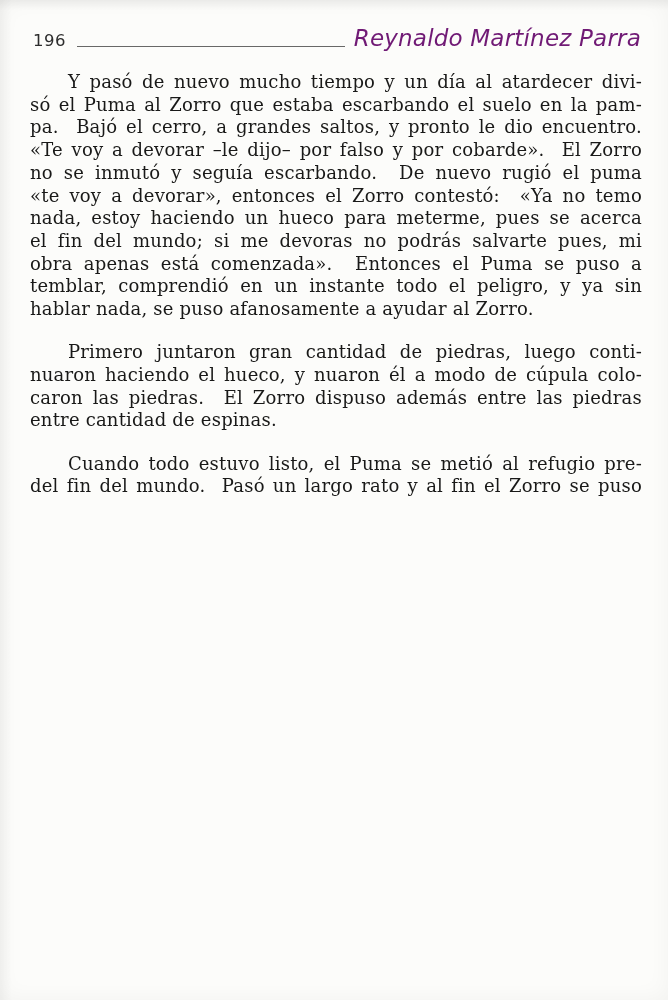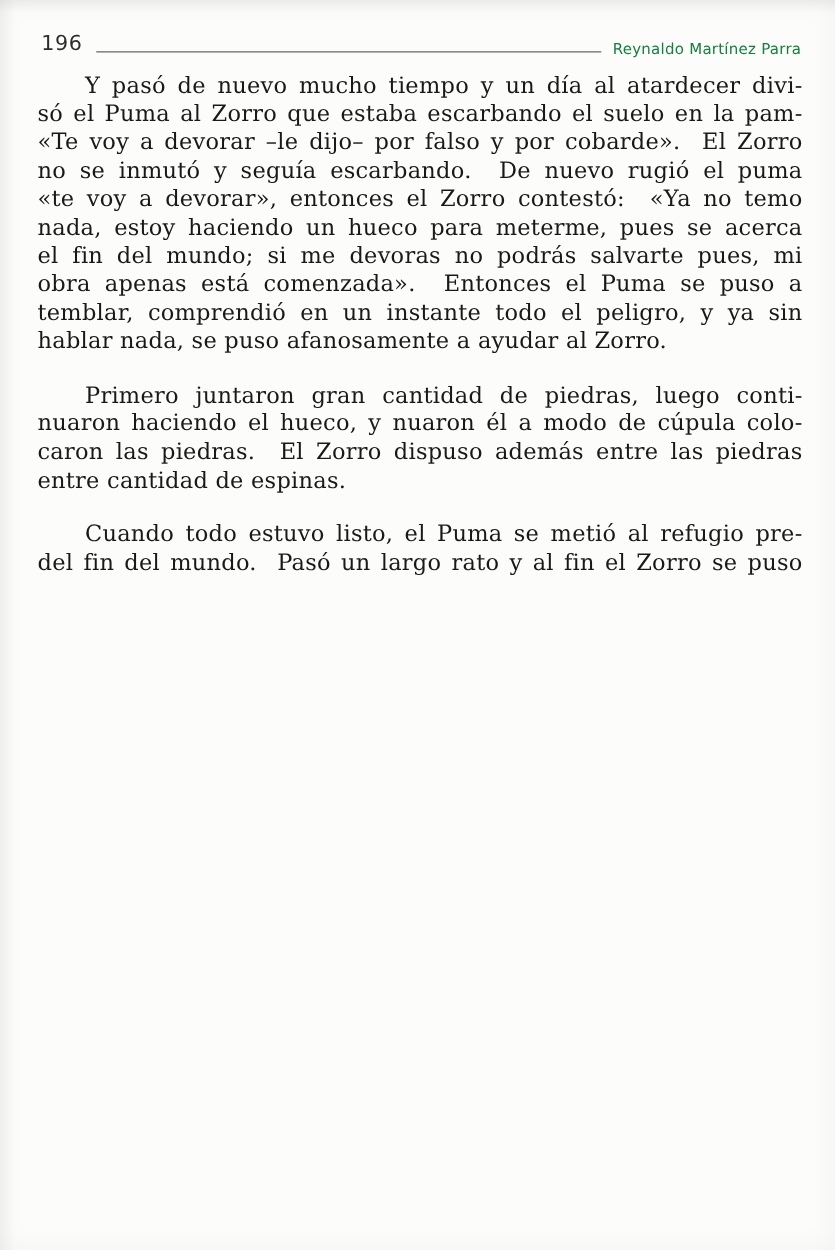--- a/index.html
+++ b/index.html
@@ -43,29 +43,30 @@
     padding-bottom: 1px;
   }
   .header-rule {
     flex: 1;
     height: 0;
     border-bottom: 1.7px solid #4e4e4c;
     margin: 0 9px 3px 11px;
     opacity: 0.85;
   }
   .author {
-    font-size: 12px;
-    color: #15803d;
+    font-size: 23px;
+    font-style: italic;
+    color: #701a75;
     line-height: 1;
     letter-spacing: 0.2px;
     padding-bottom: 0;
   }
   .body-text {
     position: absolute;
-    top: 58px;
+    top: 71px;
     left: 30px;
     width: 612px;
     color: #191918;
   }
   .para {
     margin: 0 0 20.5px 0;
   }
   .line {
     font-size: 18px;
     line-height: 22.7px;
@@ -90,20 +91,21 @@
     <span class="page-number">196</span>
     <span class="header-rule"></span>
     <span class="author">Reynaldo Martínez Parra</span>
   </div>
 
   <div class="body-text">
 
   <div class="para">
         <div class="line first">Y pasó de nuevo mucho tiempo y un día al atardecer divi-</div>
         <div class="line">só el Puma al Zorro que estaba escarbando el suelo en la pam-</div>
+        <div class="line">pa.  Bajó el cerro, a grandes saltos, y pronto le dio encuentro.</div>
         <div class="line">«Te voy a devorar –le dijo– por falso y por cobarde».  El Zorro</div>
         <div class="line">no se inmutó y seguía escarbando.  De nuevo rugió el puma</div>
         <div class="line">«te voy a devorar», entonces el Zorro contestó:  «Ya no temo</div>
         <div class="line">nada, estoy haciendo un hueco para meterme, pues se acerca</div>
         <div class="line">el fin del mundo; si me devoras no podrás salvarte pues, mi</div>
         <div class="line">obra apenas está comenzada».  Entonces el Puma se puso a</div>
         <div class="line">temblar, comprendió en un instante todo el peligro, y ya sin</div>
         <div class="line last">hablar nada, se puso afanosamente a ayudar al Zorro.</div>
       </div>
       <div class="para">

